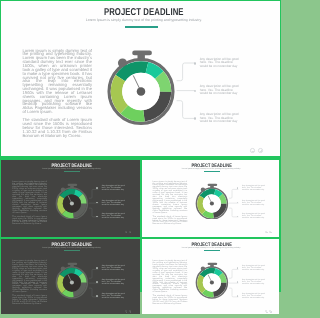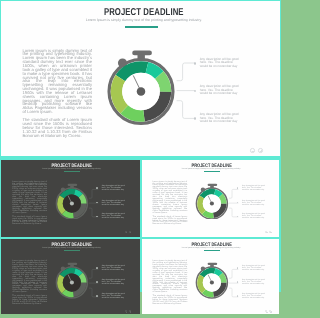--- a/index.html
+++ b/index.html
@@ -1,21 +1,21 @@
 <!DOCTYPE html>
 <html><head>
 <meta charset="utf-8">
 <style>
 html,body{margin:0;padding:0;}
 body{width:281px;height:318px;overflow:hidden;background:#8cc68c;
      font-family:"Liberation Sans",sans-serif;-webkit-font-smoothing:antialiased;
      text-rendering:geometricPrecision;}
 *{box-sizing:border-box;}
 #root{will-change:transform;}
-#root{position:absolute;left:0;top:0;width:281px;height:292px;background:#5eead4;}
+#root{position:absolute;left:0;top:0;width:281px;height:292px;background:#22c55e;}
 
 
 #hero{position:absolute;left:1.3px;top:1.3px;width:278.4px;height:155px;background:#fefefe;overflow:hidden;}
 .h-title{position:absolute;left:3px;top:6.8px;width:279px;text-align:center;
   font-size:9.9px;font-weight:bold;letter-spacing:.1px;color:#303539;line-height:9.9px;}
 .h-title>span{display:inline-block;transform:scaleX(.785);transform-origin:50% 50%;}
 .h-sub{position:absolute;left:3px;top:18.0px;width:279px;text-align:center;
   font-size:3.5px;color:#9ba0a4;line-height:3.6px;letter-spacing:.02px;}
 .h-accent{position:absolute;left:123.8px;top:24.9px;width:33px;height:1.4px;background:#2aa089;}
 

